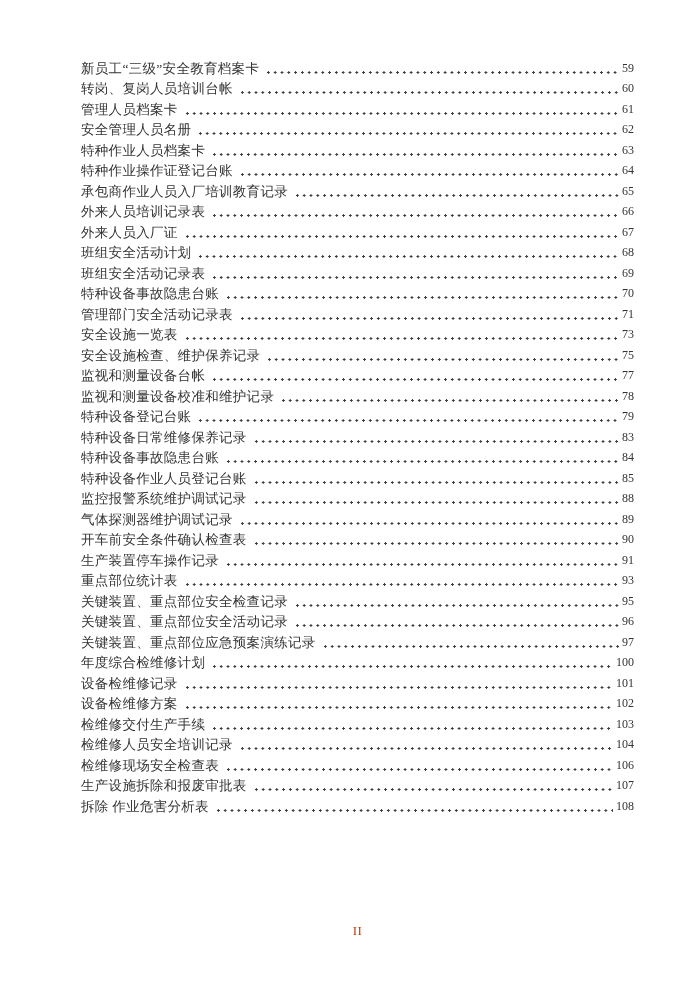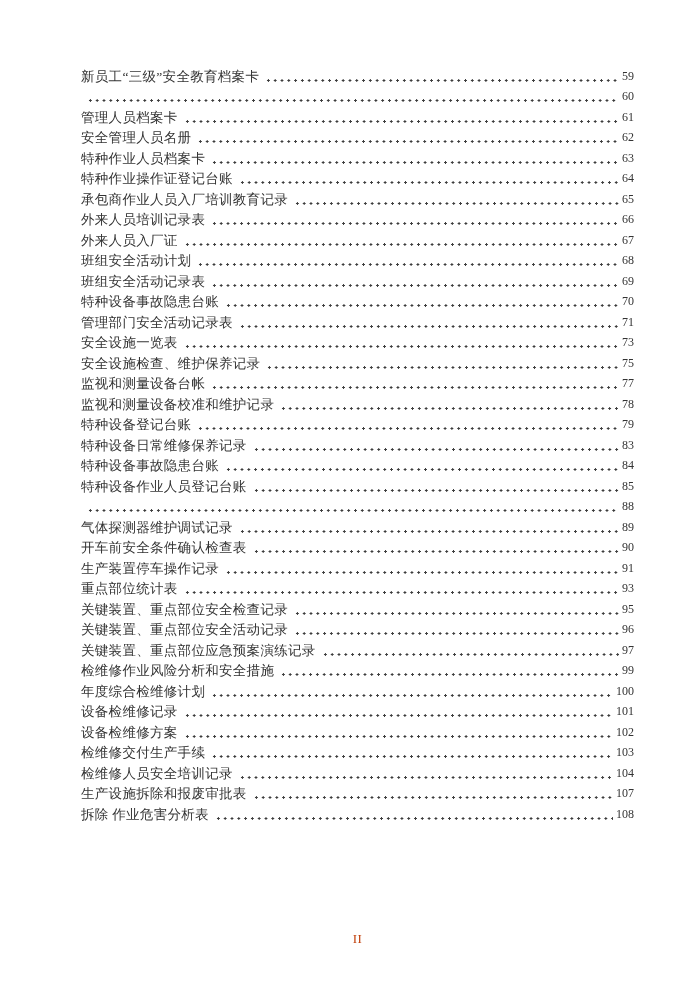--- a/index.html
+++ b/index.html
@@ -11,21 +11,21 @@
     width: 700px;
     height: 990px;
     position: relative;
     font-family: "Liberation Serif", "DejaVu Serif", serif;
     color: #333333;
     overflow: hidden;
   }
   .page {
     position: absolute;
     left: 0;
-    top: 8px;
+    top: 0;
     width: 700px;
     height: 842px;
     background: #ffffff;
   }
   .toc-list {
     position: absolute;
     left: 81px;
     top: 57px;
     width: 553px;
   }
@@ -74,20 +74,21 @@
 
 <div class="page">
 
   <div class="toc-list">
       <div class="toc-row">
       <span class="toc-title">新员工“三级”安全教育档案卡</span>
       <span class="toc-leader"></span>
       <span class="toc-page">59</span>
     </div>
       <div class="toc-row">
+      <span class="toc-title">转岗、复岗人员培训台帐</span>
       <span class="toc-leader"></span>
       <span class="toc-page">60</span>
     </div>
       <div class="toc-row">
       <span class="toc-title">管理人员档案卡</span>
       <span class="toc-leader"></span>
       <span class="toc-page">61</span>
     </div>
       <div class="toc-row">
       <span class="toc-title">安全管理人员名册</span>
@@ -173,20 +174,21 @@
       <span class="toc-title">特种设备事故隐患台账</span>
       <span class="toc-leader"></span>
       <span class="toc-page">84</span>
     </div>
       <div class="toc-row">
       <span class="toc-title">特种设备作业人员登记台账</span>
       <span class="toc-leader"></span>
       <span class="toc-page">85</span>
     </div>
       <div class="toc-row">
+      <span class="toc-title">监控报警系统维护调试记录</span>
       <span class="toc-leader"></span>
       <span class="toc-page">88</span>
     </div>
       <div class="toc-row">
       <span class="toc-title">气体探测器维护调试记录</span>
       <span class="toc-leader"></span>
       <span class="toc-page">89</span>
     </div>
       <div class="toc-row">
       <span class="toc-title">开车前安全条件确认检查表</span>
@@ -212,25 +214,20 @@
       <span class="toc-title">关键装置、重点部位安全活动记录</span>
       <span class="toc-leader"></span>
       <span class="toc-page">96</span>
     </div>
       <div class="toc-row">
       <span class="toc-title">关键装置、重点部位应急预案演练记录</span>
       <span class="toc-leader"></span>
       <span class="toc-page">97</span>
     </div>
       <div class="toc-row">
-      <span class="toc-title">检维修作业风险分析和安全措施</span>
-      <span class="toc-leader"></span>
-      <span class="toc-page">99</span>
-    </div>
-      <div class="toc-row">
       <span class="toc-title">年度综合检维修计划</span>
       <span class="toc-leader"></span>
       <span class="toc-page">100</span>
     </div>
       <div class="toc-row">
       <span class="toc-title">设备检维修记录</span>
       <span class="toc-leader"></span>
       <span class="toc-page">101</span>
     </div>
       <div class="toc-row">
@@ -240,20 +237,25 @@
     </div>
       <div class="toc-row">
       <span class="toc-title">检维修交付生产手续</span>
       <span class="toc-leader"></span>
       <span class="toc-page">103</span>
     </div>
       <div class="toc-row">
       <span class="toc-title">检维修人员安全培训记录</span>
       <span class="toc-leader"></span>
       <span class="toc-page">104</span>
+    </div>
+      <div class="toc-row">
+      <span class="toc-title">检维修现场安全检查表</span>
+      <span class="toc-leader"></span>
+      <span class="toc-page">106</span>
     </div>
       <div class="toc-row">
       <span class="toc-title">生产设施拆除和报废审批表</span>
       <span class="toc-leader"></span>
       <span class="toc-page">107</span>
     </div>
       <div class="toc-row">
       <span class="toc-title">拆除 作业危害分析表</span>
       <span class="toc-leader"></span>
       <span class="toc-page">108</span>

